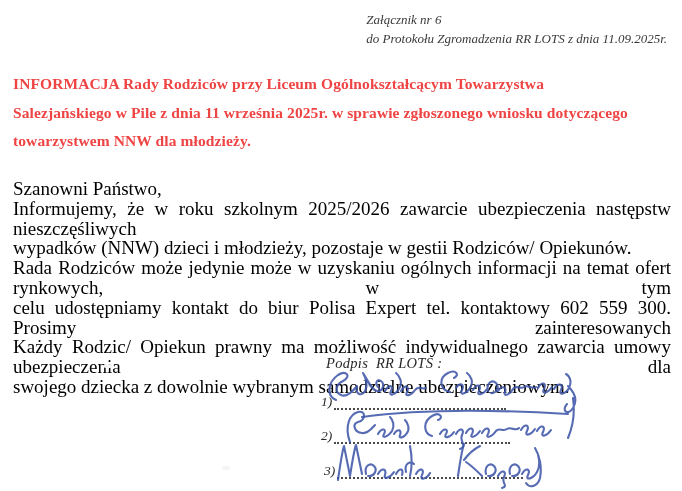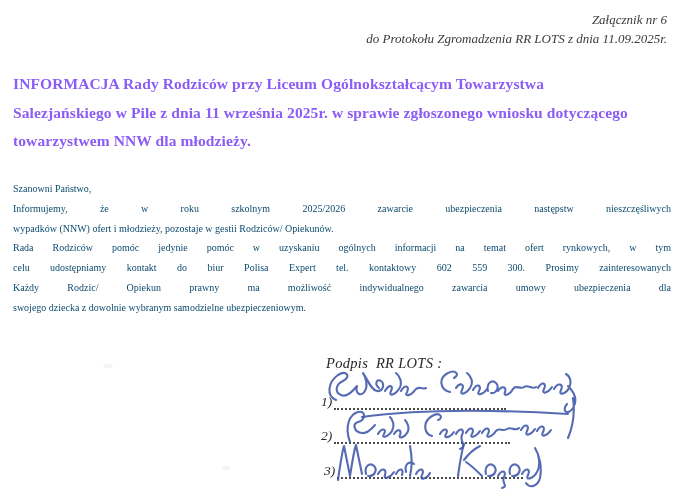--- a/index.html
+++ b/index.html
@@ -9,39 +9,38 @@
     font-family: "Liberation Serif", serif;
     position: relative;
     overflow: hidden;
   }
   .page {
     position: absolute; inset: 0;
     background: #ffffff;
   }
   .attachment {
     position: absolute; top: 10px; right: 15px;
-    text-align: right;
     font-style: italic;
     font-size: 13px;
     line-height: 19px;
     color: #3a3a3a;
   }
   .heading {
     position: absolute; top: 70px; left: 13px; width: 658px;
     font-weight: 700;
     font-size: 15.5px;
     line-height: 28.5px;
-    color: #8b5cf6;
+    color: #ef4444;
     letter-spacing: 0.1px;
   }
   .body-text {
     position: absolute; top: 179px; left: 13px; width: 658px;
-    font-size: 10px;
+    font-size: 19px;
     line-height: 19.8px;
-    color: #0c4a6e;
+    color: #000000;
   }
   .body-text .line { white-space: normal; }
   .body-text .line.stretch {
     text-align: justify;
     text-align-last: justify;
   }
   .sig-caption {
     position: absolute; left: 326px; top: 355px;
     font-weight: 400;
     font-style: italic;
@@ -104,22 +103,22 @@
 
   <div class="heading">
     <div>INFORMACJA Rady Rodziców przy Liceum Ogólnokształcącym Towarzystwa</div>
     <div>Salezjańskiego w Pile z dnia 11 września 2025r. w sprawie zgłoszonego wniosku dotyczącego</div>
     <div>towarzystwem NNW dla młodzieży.</div>
   </div>
 
   <div class="body-text">
     <div class="line">Szanowni Państwo,</div>
     <div class="line stretch">Informujemy, że w roku szkolnym 2025/2026 zawarcie ubezpieczenia następstw nieszczęśliwych</div>
-    <div class="line">wypadków (NNW) ofert i młodzieży, pozostaje w gestii Rodziców/ Opiekunów.</div>
-    <div class="line stretch">Rada Rodziców pomóc jedynie pomóc w uzyskaniu ogólnych informacji na temat ofert rynkowych, w tym</div>
+    <div class="line">wypadków (NNW) dzieci i młodzieży, pozostaje w gestii Rodziców/ Opiekunów.</div>
+    <div class="line stretch">Rada Rodziców może jedynie może w uzyskaniu ogólnych informacji na temat ofert rynkowych, w tym</div>
     <div class="line stretch">celu udostępniamy kontakt do biur Polisa Expert tel. kontaktowy 602 559 300. Prosimy zainteresowanych</div>
     <div class="line stretch">Każdy Rodzic/ Opiekun prawny ma możliwość indywidualnego zawarcia umowy ubezpieczenia dla</div>
     <div class="line">swojego dziecka z dowolnie wybranym samodzielne ubezpieczeniowym.</div>
   </div>
 
   <div class="sig-caption">Podpis&nbsp; RR LOTS :</div>
 
   <div class="sig-row sig-row-1">
     <span class="num">1)</span>
     <span class="dots"></span>

